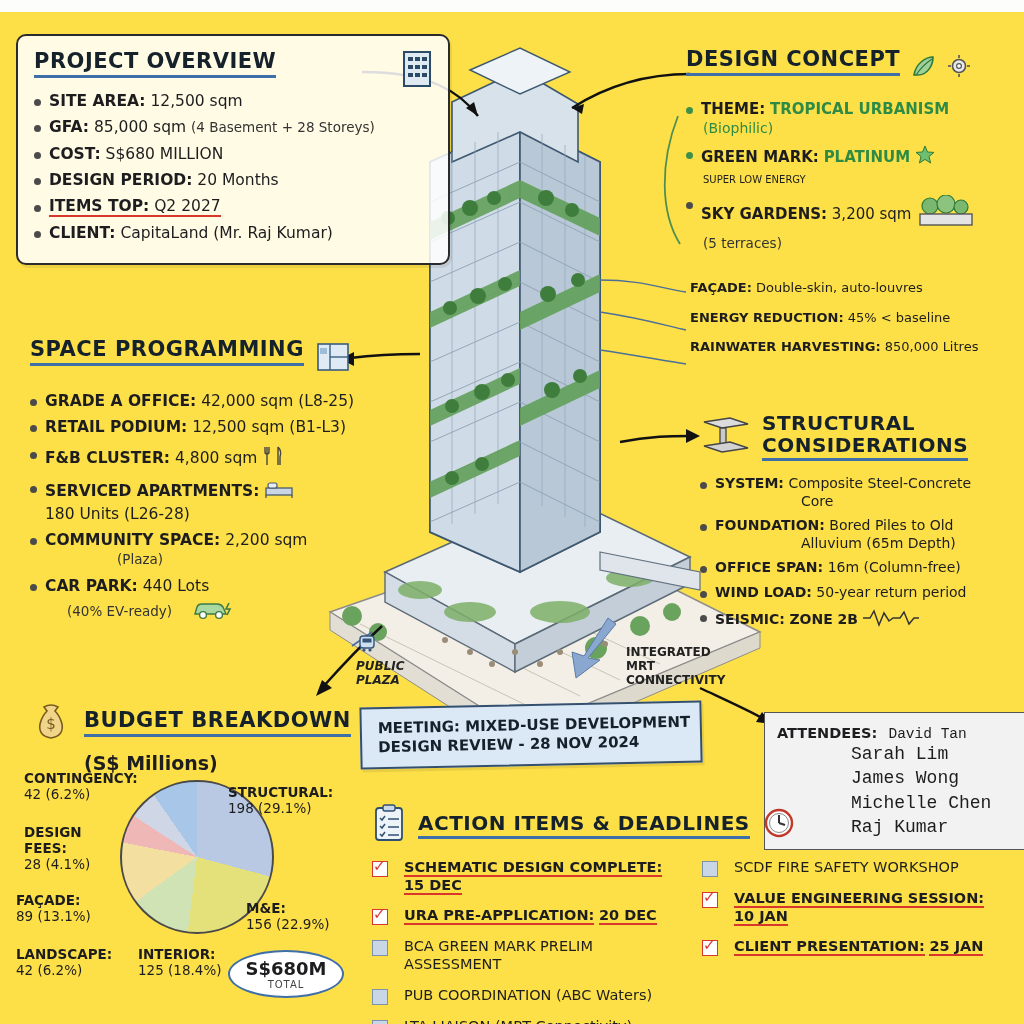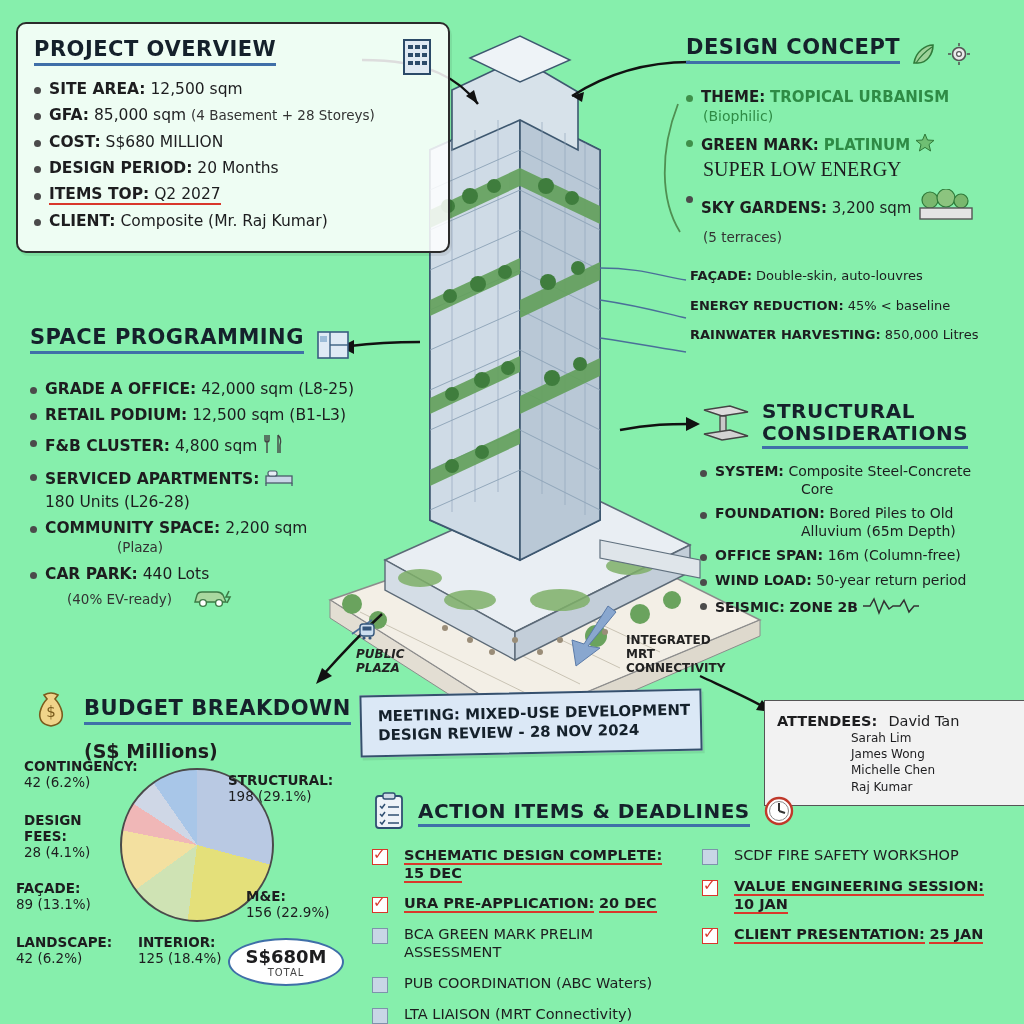--- a/index.html
+++ b/index.html
@@ -11,21 +11,22 @@
     width: 1024px;
     height: 1024px;
     position: relative;
     overflow: hidden;
     font-family: "DejaVu Sans", sans-serif;
     color: #1d1d1f;
   }
   .canvas {
     position: absolute;
     inset: 0;
-    background: #86efac;
+    background: #fde047;
+    margin-top: 12px;
   }
   
   .sect-title {
     font-size: 21px;
     font-weight: bold;
     letter-spacing: 0.5px;
     color: #15212b;
     border-bottom: 3px solid #3f6fa8;
     display: inline-block;
     padding-bottom: 2px;
@@ -132,22 +133,22 @@
     box-shadow: 2px 3px 0 rgba(0,0,0,0.08);
   }
   #meeting-banner .mt { font-size: 15px; font-weight: bold; line-height: 1.25; color: #15212b; }
 
   
   #attendees {
     position: absolute; left: 764px; top: 700px; width: 240px; padding: 10px 12px;
     background: #f2f2f2; border: 1.5px solid #555;
   }
   #attendees .at-title { font-size: 14.5px; font-weight: bold; display: inline; }
-  #attendees .at-name { font-size: 12px; line-height: 1.35; margin-left: 74px; }
-  #attendees .at-first { margin-left: 6px; display: inline; }
+  #attendees .at-name { font-size: 18px; line-height: 1.35; margin-left: 74px; font-family: Liberation Mono, monospace; }
+  #attendees .at-first { margin-left: 6px; display: inline; font-family: Liberation Mono, monospace; }
 
   
   #action-items { position: absolute; left: 372px; top: 792px; width: 650px; }
   #action-items .sect-title { font-size: 20px; }
   .act-cols { display: flex; gap: 18px; margin-top: 12px; }
   .act-col { width: 312px; }
   .act-row {
     display: flex; align-items: flex-start; gap: 16px;
     font-size: 14.5px; margin-bottom: 12px; line-height: 1.25;
   }
@@ -358,21 +359,21 @@
         <span>20 Months</span></span>
       </div>
       <div class="bullet-row">
         <span class="dot"></span>
         <span class="underline-red"><span class="lbl">ITEMS TOP:</span>
         <span>Q2 2027</span></span>
       </div>
       <div class="bullet-row">
         <span class="dot"></span>
         <span><span class="lbl">CLIENT:</span>
-        <span>Composite (Mr. Raj Kumar)</span></span>
+        <span>CapitaLand (Mr. Raj Kumar)</span></span>
       </div>
     </div>
   </div>
 
   <div id="design-concept">
     <div style="display:flex;align-items:center;gap:10px;">
       <div class="sect-title">DESIGN CONCEPT</div>
       <span class="icon">
         <svg width="26" height="26" viewBox="0 0 26 26">
             <path d="M4 22 C6 10 16 4 23 4 C23 13 17 22 8 22 Z" fill="#9ed29a" stroke="#2f7a3a" stroke-width="1.6"></path>
@@ -401,21 +402,21 @@
           <span class="green-text" style="font-weight:normal;font-size:14px;margin-left:2px;">(Biophilic)</span>
         </span>
       </div>
       <div class="bullet-row">
         <span class="dot green"></span>
         <span><span class="lbl">GREEN MARK:</span>
           <span class="green-text">PLATINUM</span>
           <span class="icon"><svg width="20" height="20" viewBox="0 0 20 20">
                 <polygon points="10,1 12.5,7 19,7.4 14,11.5 15.6,18 10,14.4 4.4,18 6,11.5 1,7.4 7.5,7" fill="#6fbf73" stroke="#2f7a3a" stroke-width="1"></polygon>
               </svg></span><br>
-          <span style="font-size:20px;margin-left:2px;font-family:Liberation Serif, serif;">SUPER LOW ENERGY</span>
+          <span style="font-size:10px;margin-left:2px;">SUPER LOW ENERGY</span>
         </span>
       </div>
       <div class="bullet-row">
         <span class="dot"></span>
         <span><span class="lbl">SKY GARDENS:</span>
           <span>3,200 sqm</span>
           <span class="icon"><svg width="60" height="34" viewBox="0 0 60 34">
                 <circle cx="14" cy="11" r="8" fill="#79b86e" stroke="#2f7a3a" stroke-width="1.2"></circle>
                 <circle cx="30" cy="9" r="9" fill="#8cc47f" stroke="#2f7a3a" stroke-width="1.2"></circle>
                 <circle cx="45" cy="12" r="7" fill="#79b86e" stroke="#2f7a3a" stroke-width="1.2"></circle>

